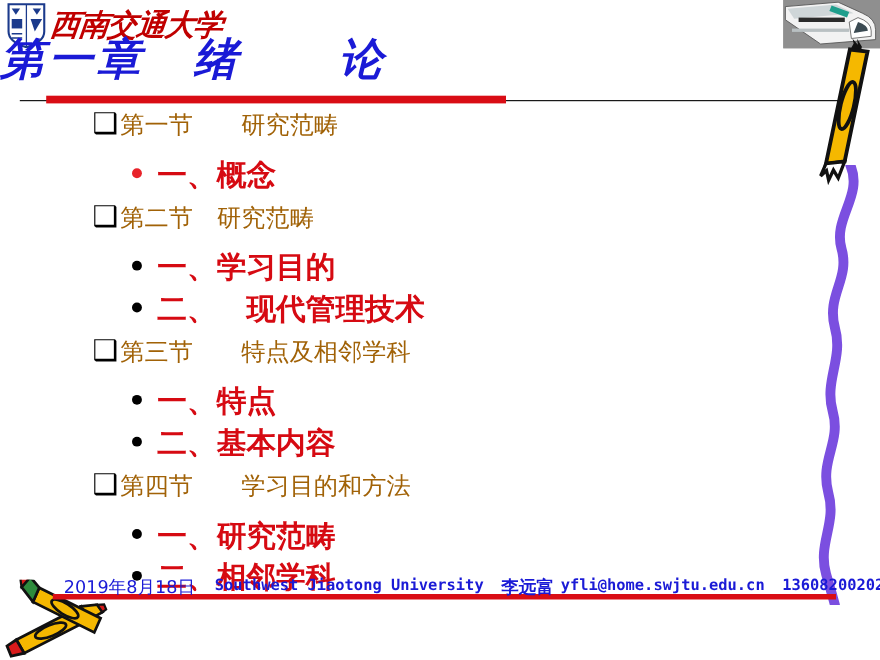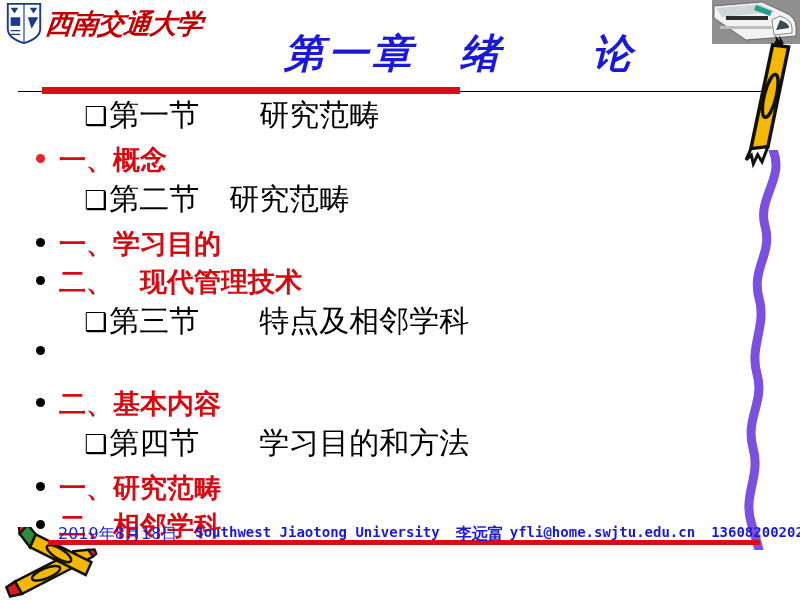--- a/index.html
+++ b/index.html
@@ -56,21 +56,21 @@
     height: 44px;
     background: #8f8f8f;
     overflow: hidden;
   }
 
   .slide-title {
     position: absolute;
     left: 0;
     top: 26px;
     width: 636px;
-    text-align: right;
+    text-align: left;
     font-family: "DejaVu Serif", "Liberation Serif", serif;
     font-weight: bold;
     font-style: italic;
     font-size: 40px;
     color: #1a1ad6;
     letter-spacing: 4px;
     white-space: nowrap;
   }
 
   .rule-black {
@@ -100,21 +100,21 @@
   .line {
     display: flex;
     align-items: baseline;
     white-space: nowrap;
   }
   .line.level1 {
     padding-left: 84px;
     height: 46px;
   }
   .line.level2 {
-    padding-left: 36px;
+    padding-left: 120px;
     height: 38px;
   }
   .marker-square {
     font-family: "DejaVu Sans", sans-serif;
     font-size: 26px;
     line-height: 1;
     color: #000000;
     margin-right: 2px;
   }
   .marker-dot {
@@ -125,22 +125,22 @@
     margin-right: 14px;
     position: relative;
     top: -6px;
     flex: 0 0 auto;
   }
   .marker-dot.red { background: #e8232a; }
   .marker-dot.black { background: #000000; }
 
   .txt-l1 {
     font-family: "DejaVu Sans", "Liberation Sans", sans-serif;
-    font-size: 30px;
-    color: #000000;
+    font-size: 22px;
+    color: #a16207;
     line-height: 1;
   }
   .txt-l2 {
     font-family: "DejaVu Sans", "Liberation Sans", sans-serif;
     font-weight: bold;
     font-size: 27px;
     color: #d60a12;
     line-height: 1;
   }
 
@@ -263,20 +263,21 @@
       <span class="marker-dot black"></span>
       <span class="txt-l2">二、　现代管理技术</span>
     </div>
 
     <div class="line level1">
       <span class="marker-square">❑</span>
       <span class="txt-l1">第三节　　特点及相邻学科</span>
     </div>
     <div class="line level2">
       <span class="marker-dot black"></span>
+      <span class="txt-l2">一、特点</span>
     </div>
     <div class="line level2">
       <span class="marker-dot black"></span>
       <span class="txt-l2">二、基本内容</span>
     </div>
 
     <div class="line level1">
       <span class="marker-square">❑</span>
       <span class="txt-l1">第四节　　学习目的和方法</span>
     </div>

